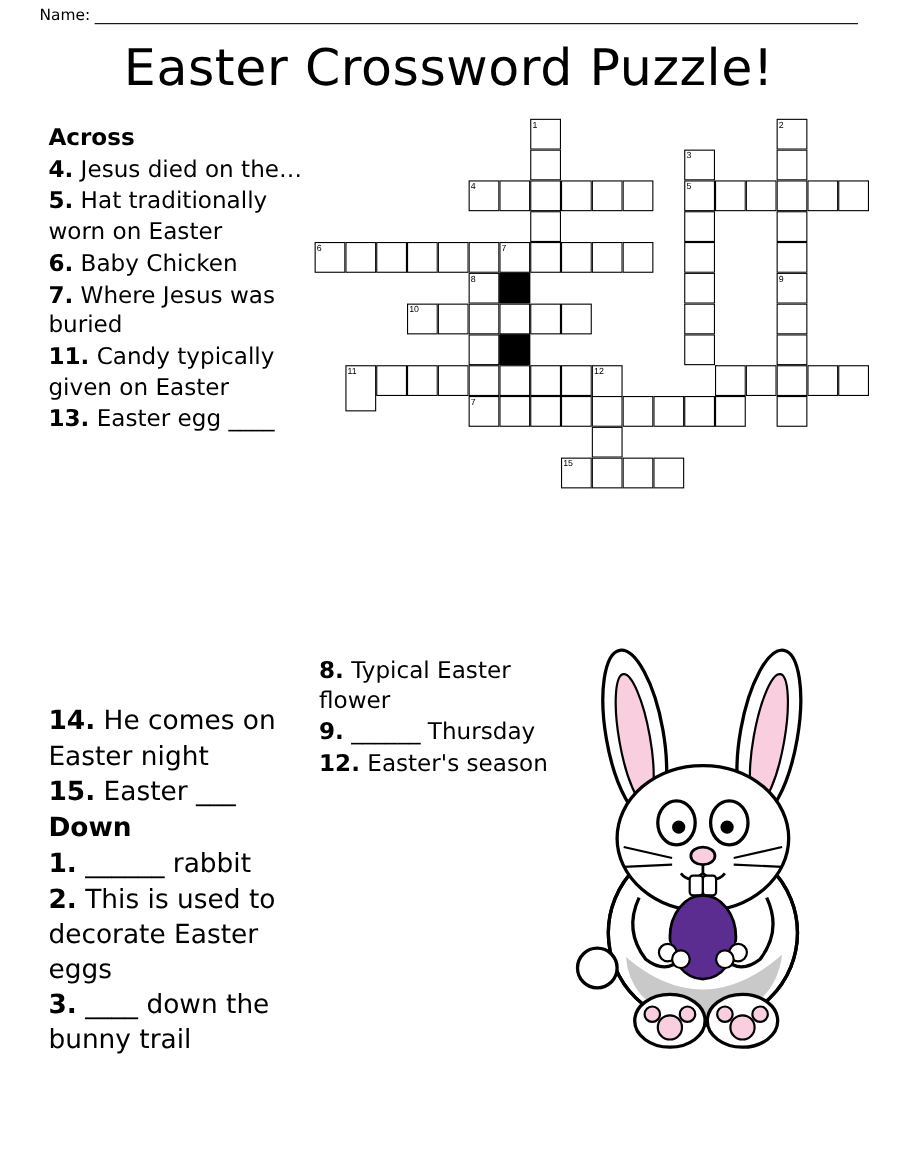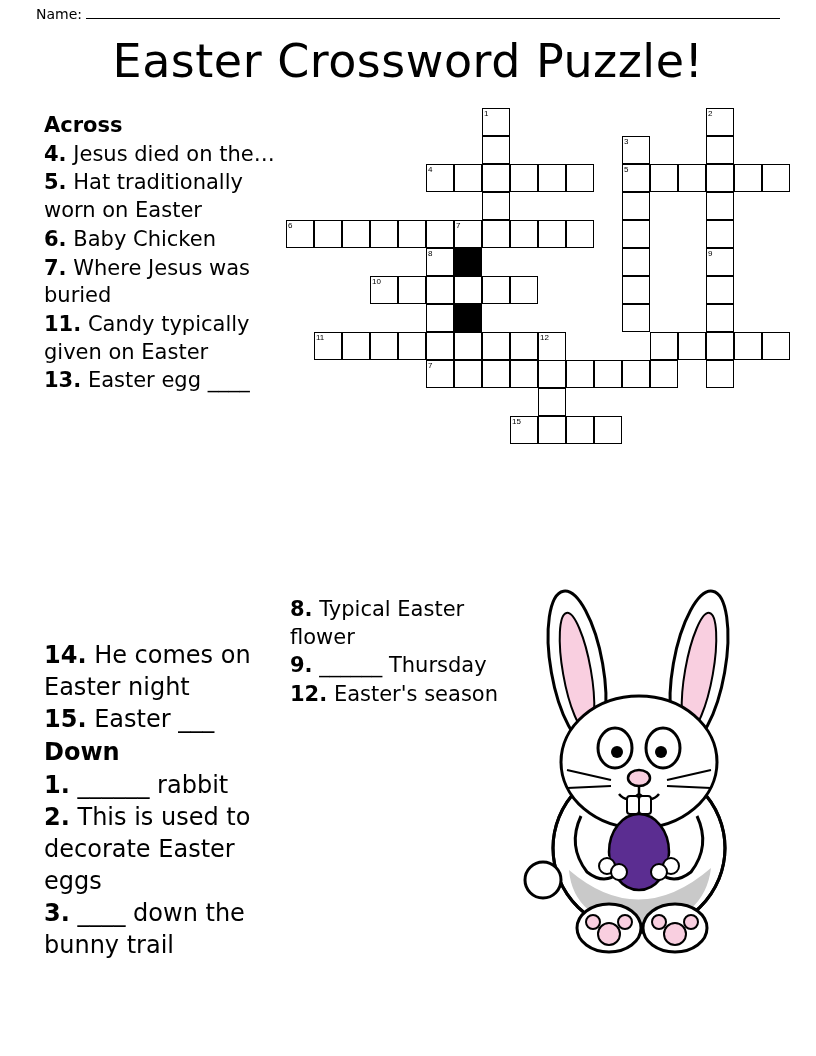--- a/index.html
+++ b/index.html
@@ -16,21 +16,21 @@
     overflow: hidden;
   }
 
   
   .name-row {
     position: absolute;
     left: 36px;
     top: 6px;
     width: 744px;
     display: flex;
-    align-items: flex-start;
+    align-items: flex-end;
     font-size: 14px;
   }
   .name-row .name-label { white-space: nowrap; }
   .name-row .name-rule {
     flex: 1;
     border-bottom: 1px solid #000;
     height: 12px;
     margin-left: 4px;
   }
 
@@ -250,21 +250,21 @@
     <div class="cell" style="left: 140px; top: 168px; width: 28px; height: 28px;"></div>
     <div class="cell" style="left: 168px; top: 168px; width: 28px; height: 28px;"></div>
     <div class="cell" style="left: 196px; top: 168px; width: 28px; height: 28px;"></div>
     <div class="cell" style="left: 224px; top: 168px; width: 28px; height: 28px;"></div>
     <div class="cell" style="left: 336px; top: 168px; width: 28px; height: 28px;"></div>
     <div class="cell" style="left: 420px; top: 168px; width: 28px; height: 28px;"></div>
     <div class="cell" style="left: 140px; top: 196px; width: 28px; height: 28px;"></div>
     <div class="cell block" style="left: 168px; top: 196px; width: 28px; height: 28px;"></div>
     <div class="cell" style="left: 336px; top: 196px; width: 28px; height: 28px;"></div>
     <div class="cell" style="left: 420px; top: 196px; width: 28px; height: 28px;"></div>
-    <div class="cell" style="left: 28px; top: 224px; width: 28px; height: 28px;">
+    <div class="cell" style="left: 28px; top: 224px; width: 28px; height: 42px;">
       <span class="num">11</span>
     </div>
     <div class="cell" style="left: 56px; top: 224px; width: 28px; height: 28px;"></div>
     <div class="cell" style="left: 84px; top: 224px; width: 28px; height: 28px;"></div>
     <div class="cell" style="left: 112px; top: 224px; width: 28px; height: 28px;"></div>
     <div class="cell" style="left: 140px; top: 224px; width: 28px; height: 28px;"></div>
     <div class="cell" style="left: 168px; top: 224px; width: 28px; height: 28px;"></div>
     <div class="cell" style="left: 196px; top: 224px; width: 28px; height: 28px;"></div>
     <div class="cell" style="left: 224px; top: 224px; width: 28px; height: 28px;"></div>
     <div class="cell" style="left: 252px; top: 224px; width: 28px; height: 32px;">

